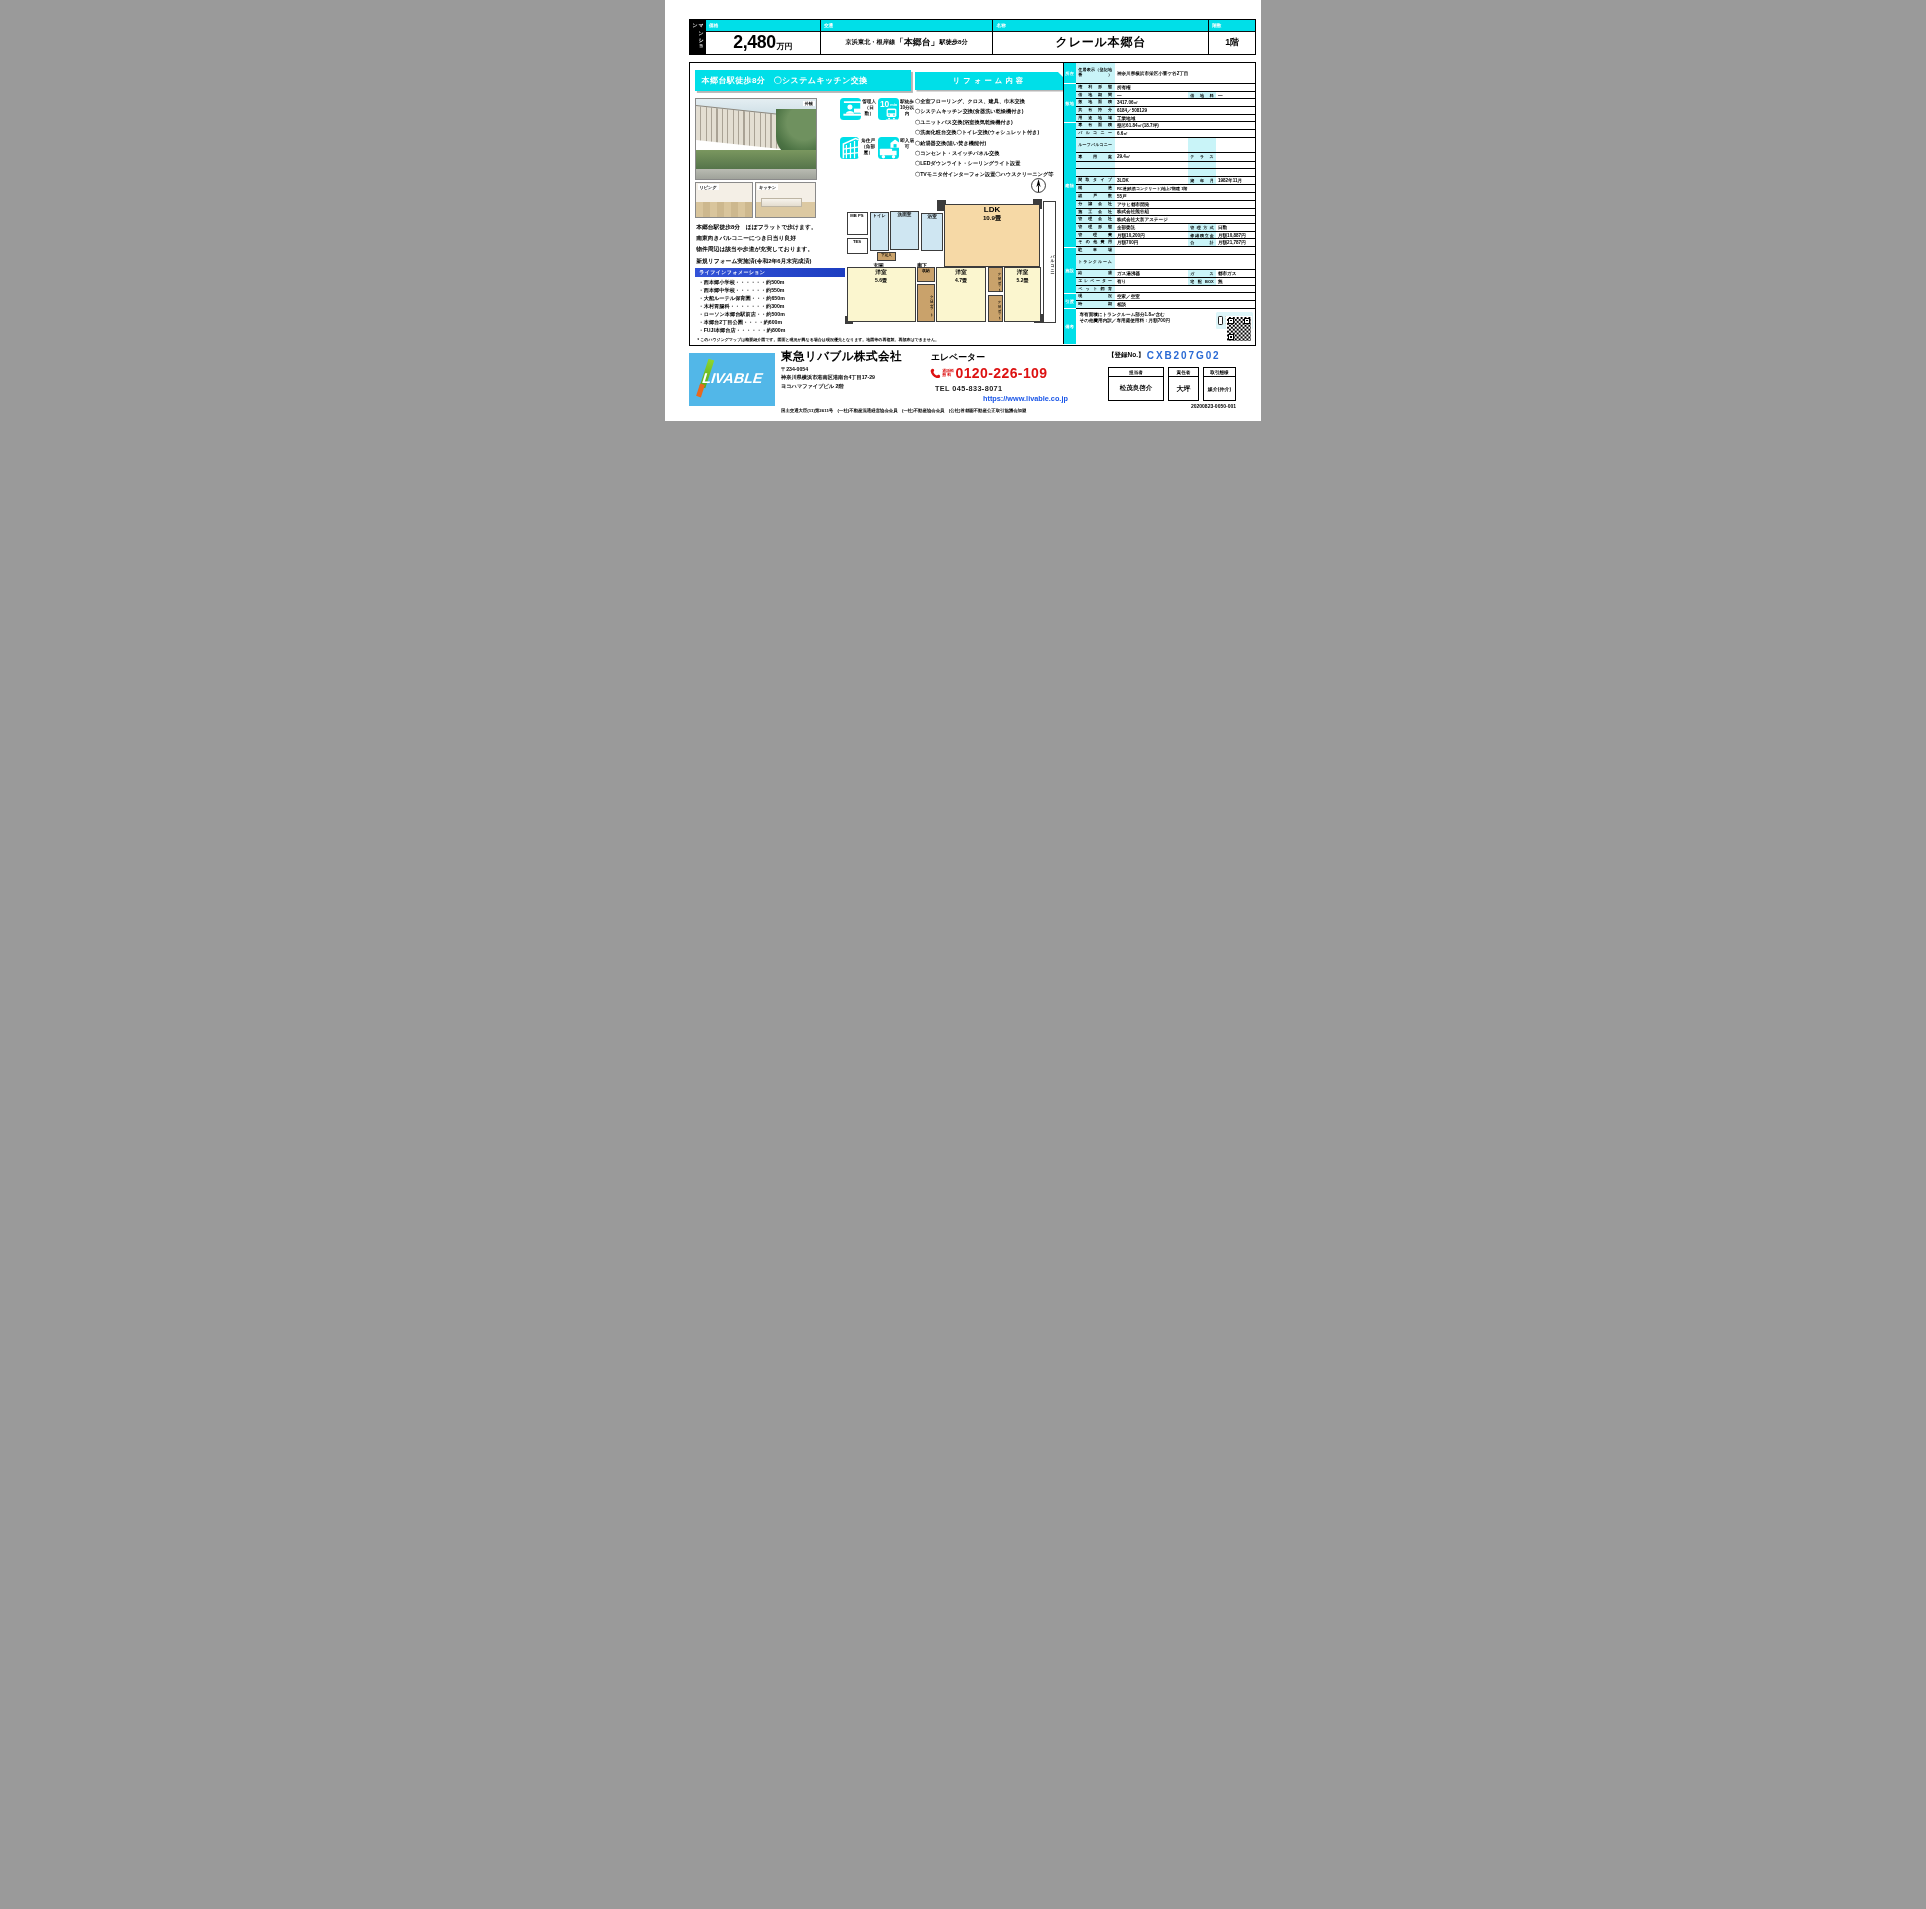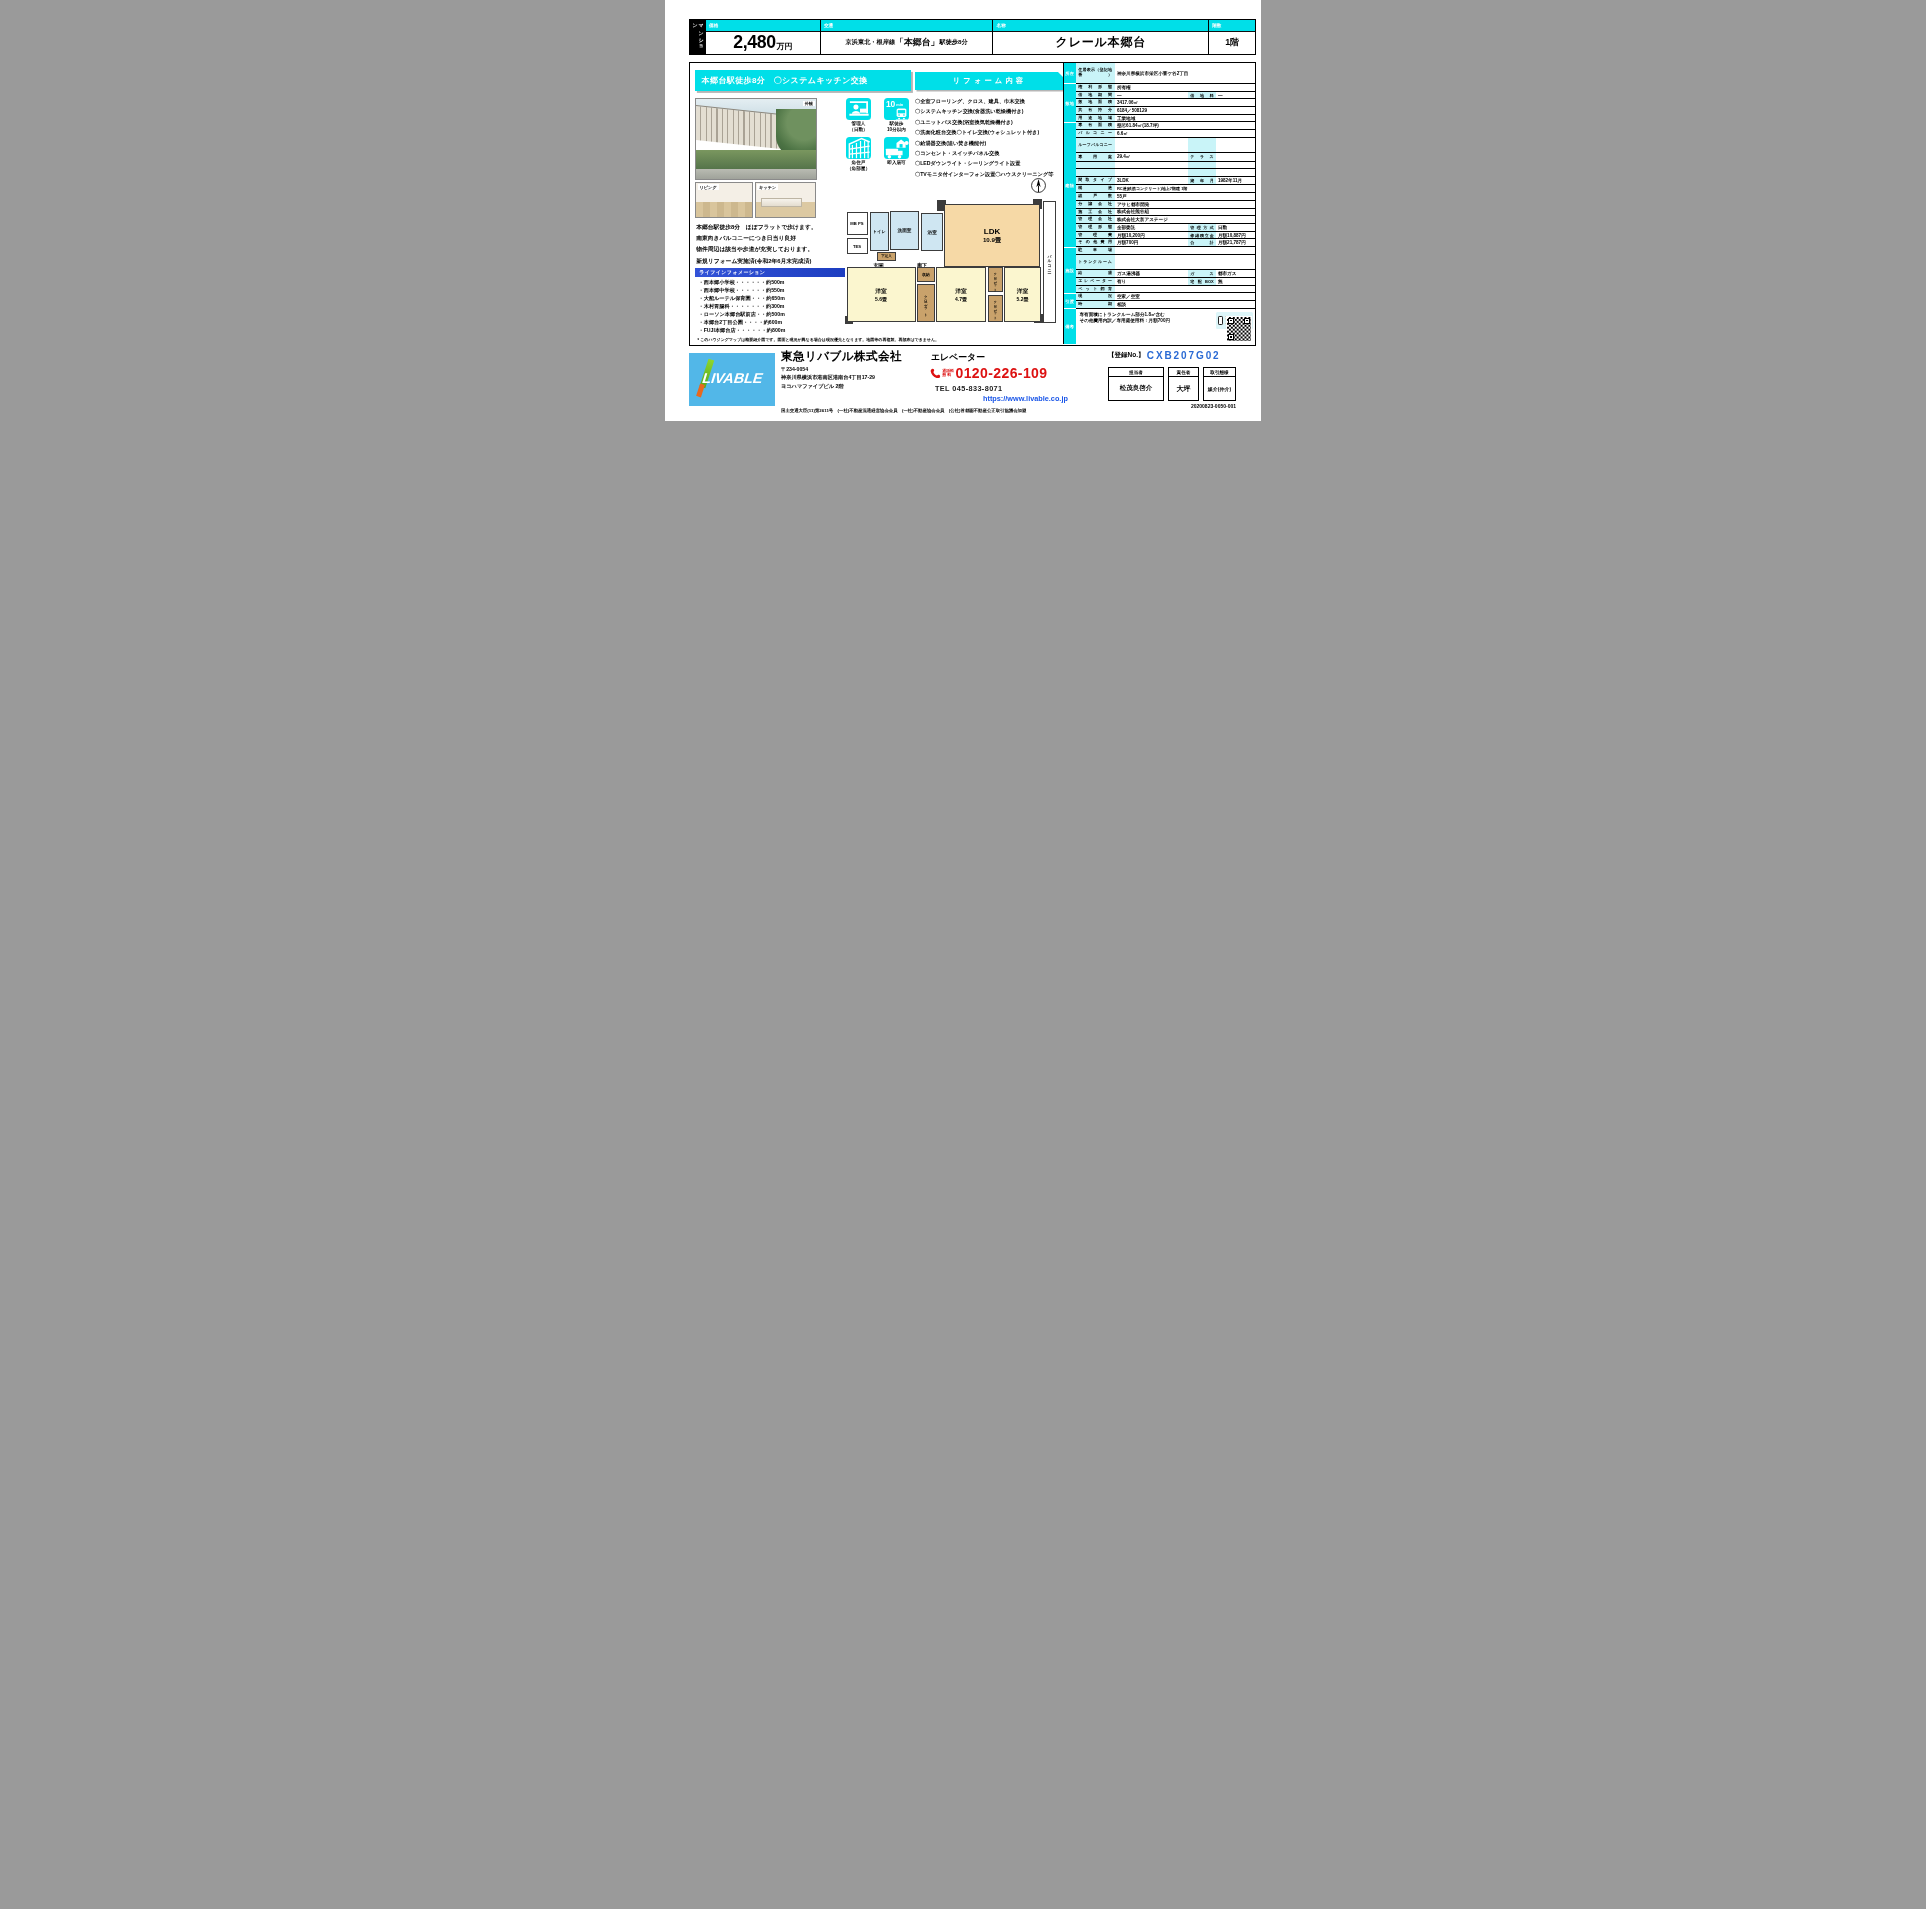--- a/index.html
+++ b/index.html
@@ -46,27 +46,27 @@
 
   
   .desc div{ font-size:5.8px; font-weight:bold; line-height:11.2px; white-space:nowrap; }
   .life-bar{ position:absolute; left:5.4px; top:205px; width:204px; height:8.9px; background:linear-gradient(90deg,#3353d8,#1536b8); color:#fff; font-size:5px; font-weight:bold; display:flex; align-items:center; padding-left:3.9px; letter-spacing:0.4px; }
   .life-list div{ font-size:5.2px; font-weight:bold; line-height:8px; white-space:nowrap; }
   .map-note{ position:absolute; left:6.2px; top:274px; font-size:4px; font-weight:bold; white-space:nowrap; }
 
   
   .ficon{ width:25px; height:22.3px; background:var(--cyan); border-radius:3.5px; position:relative; overflow:hidden; }
   .fcap{ font-size:4.6px; font-weight:bold; text-align:center; line-height:5.8px; margin-top:1.2px; }
-  .fcell{ position:absolute; width:37px; display:flex; flex-direction:column; align-items:center; }
+  .fcell{ position:absolute; width:37px; display:flex; align-items:flex-start; }
   .min-num{ position:absolute; left:1.9px; top:0.8px; color:#fff; font-weight:bold; font-size:8.5px; }
   .min-unit{ position:absolute; left:12.3px; top:3.9px; color:#fff; font-weight:bold; font-size:3.9px; }
 
   
   .plan{ position:absolute; left:155px; top:134px; width:219px; height:126px; background:#fff; }
-  .rm{ position:absolute; border:0.8px solid #3c3c3c; display:flex; align-items:center; justify-content:center; flex-direction:column; font-weight:bold; text-align:center; }
+  .rm{ position:absolute; border:0.8px solid #3c3c3c; display:flex; align-items:center; flex-direction:column; font-weight:bold; text-align:center; }
   .rm.wet{ background:#cfe6f2; } .rm.ldk{ background:#f6d9a6; } .rm.bed{ background:#fbf6cf; }
   .rm.tan{ background:#c9a26b; } .rm.wht{ background:#fff; }
   .rm .nm{ font-size:5.8px; } .rm .sz{ font-size:5px; }
   .vtext{ writing-mode:vertical-rl; text-orientation:upright; letter-spacing:0.4px; }
   .wallblock{ position:absolute; background:#3c3c3c; }
 
   
   .dtable{ position:absolute; left:373px; top:0; width:192px; height:281px; border-left:1.2px solid #000; display:flex; background:#fff; }
   .sec-strip{ width:11.6px; display:flex; flex-direction:column; }
   .sec-cell{ background:var(--cyan); color:#fff; font-size:4.2px; font-weight:bold; display:flex; align-items:center; justify-content:center; border-bottom:0.8px solid #fff; letter-spacing:0.4px; }

